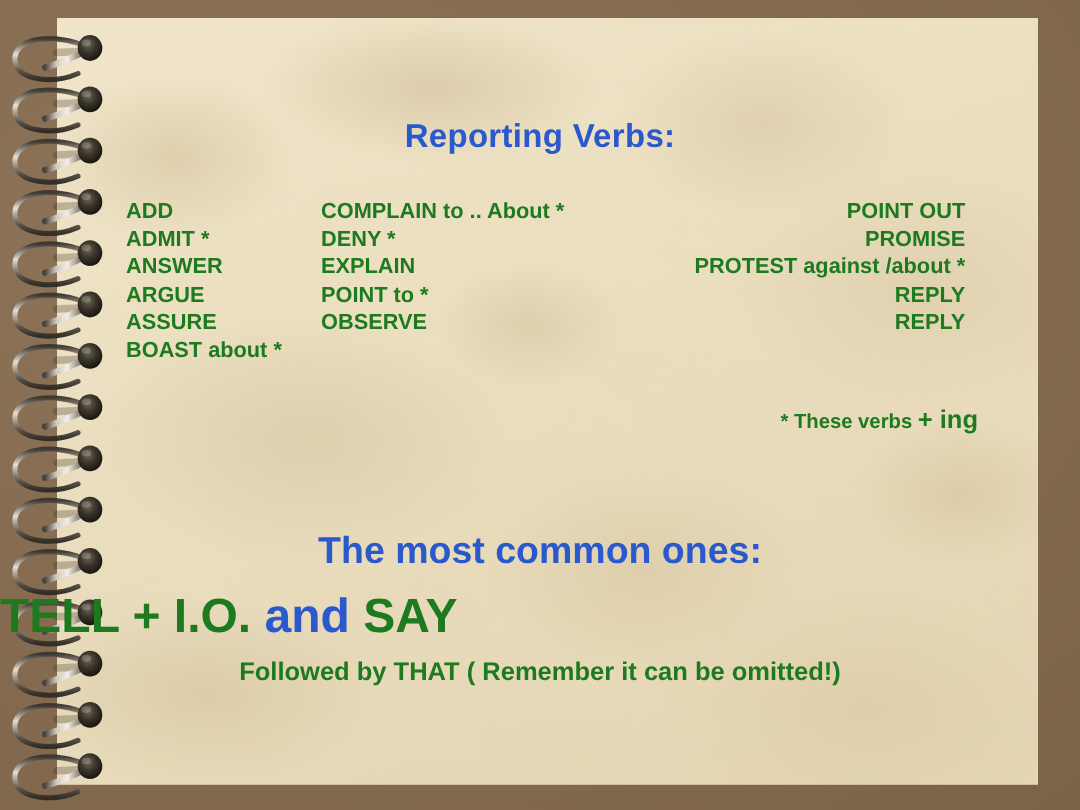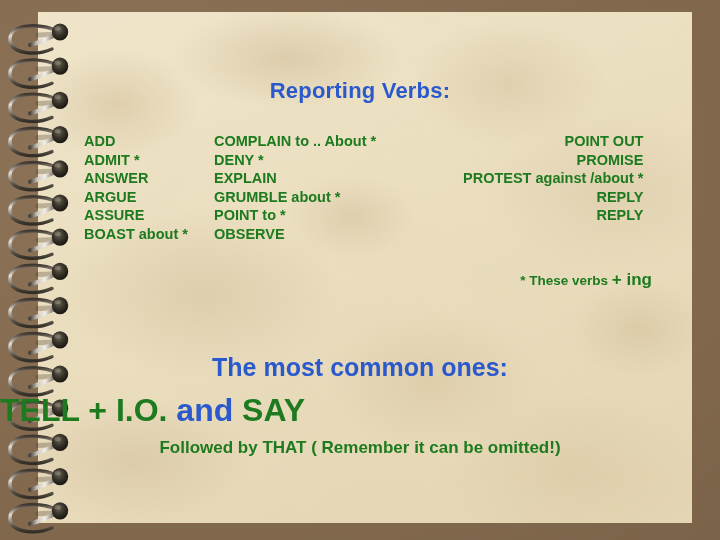--- a/index.html
+++ b/index.html
@@ -288,21 +288,20 @@
           <span class="verb-line">ADMIT *</span>
           <span class="verb-line">ANSWER</span>
           <span class="verb-line">ARGUE</span>
           <span class="verb-line">ASSURE</span>
           <span class="verb-line">BOAST about  *</span>
         </div>
       <div class="col col-2">
           <span class="verb-line">COMPLAIN to .. About *</span>
           <span class="verb-line">DENY *</span>
           <span class="verb-line">EXPLAIN</span>
-          <span class="verb-line">GRUMBLE about *</span>
           <span class="verb-line">POINT to  *</span>
           <span class="verb-line">OBSERVE</span>
         </div>
       <div class="col col-3">
           <span class="verb-line">POINT OUT</span>
           <span class="verb-line">PROMISE</span>
           <span class="verb-line">PROTEST against /about *</span>
           <span class="verb-line">REPLY</span>
           <span class="verb-line">REPLY</span>
         </div>

